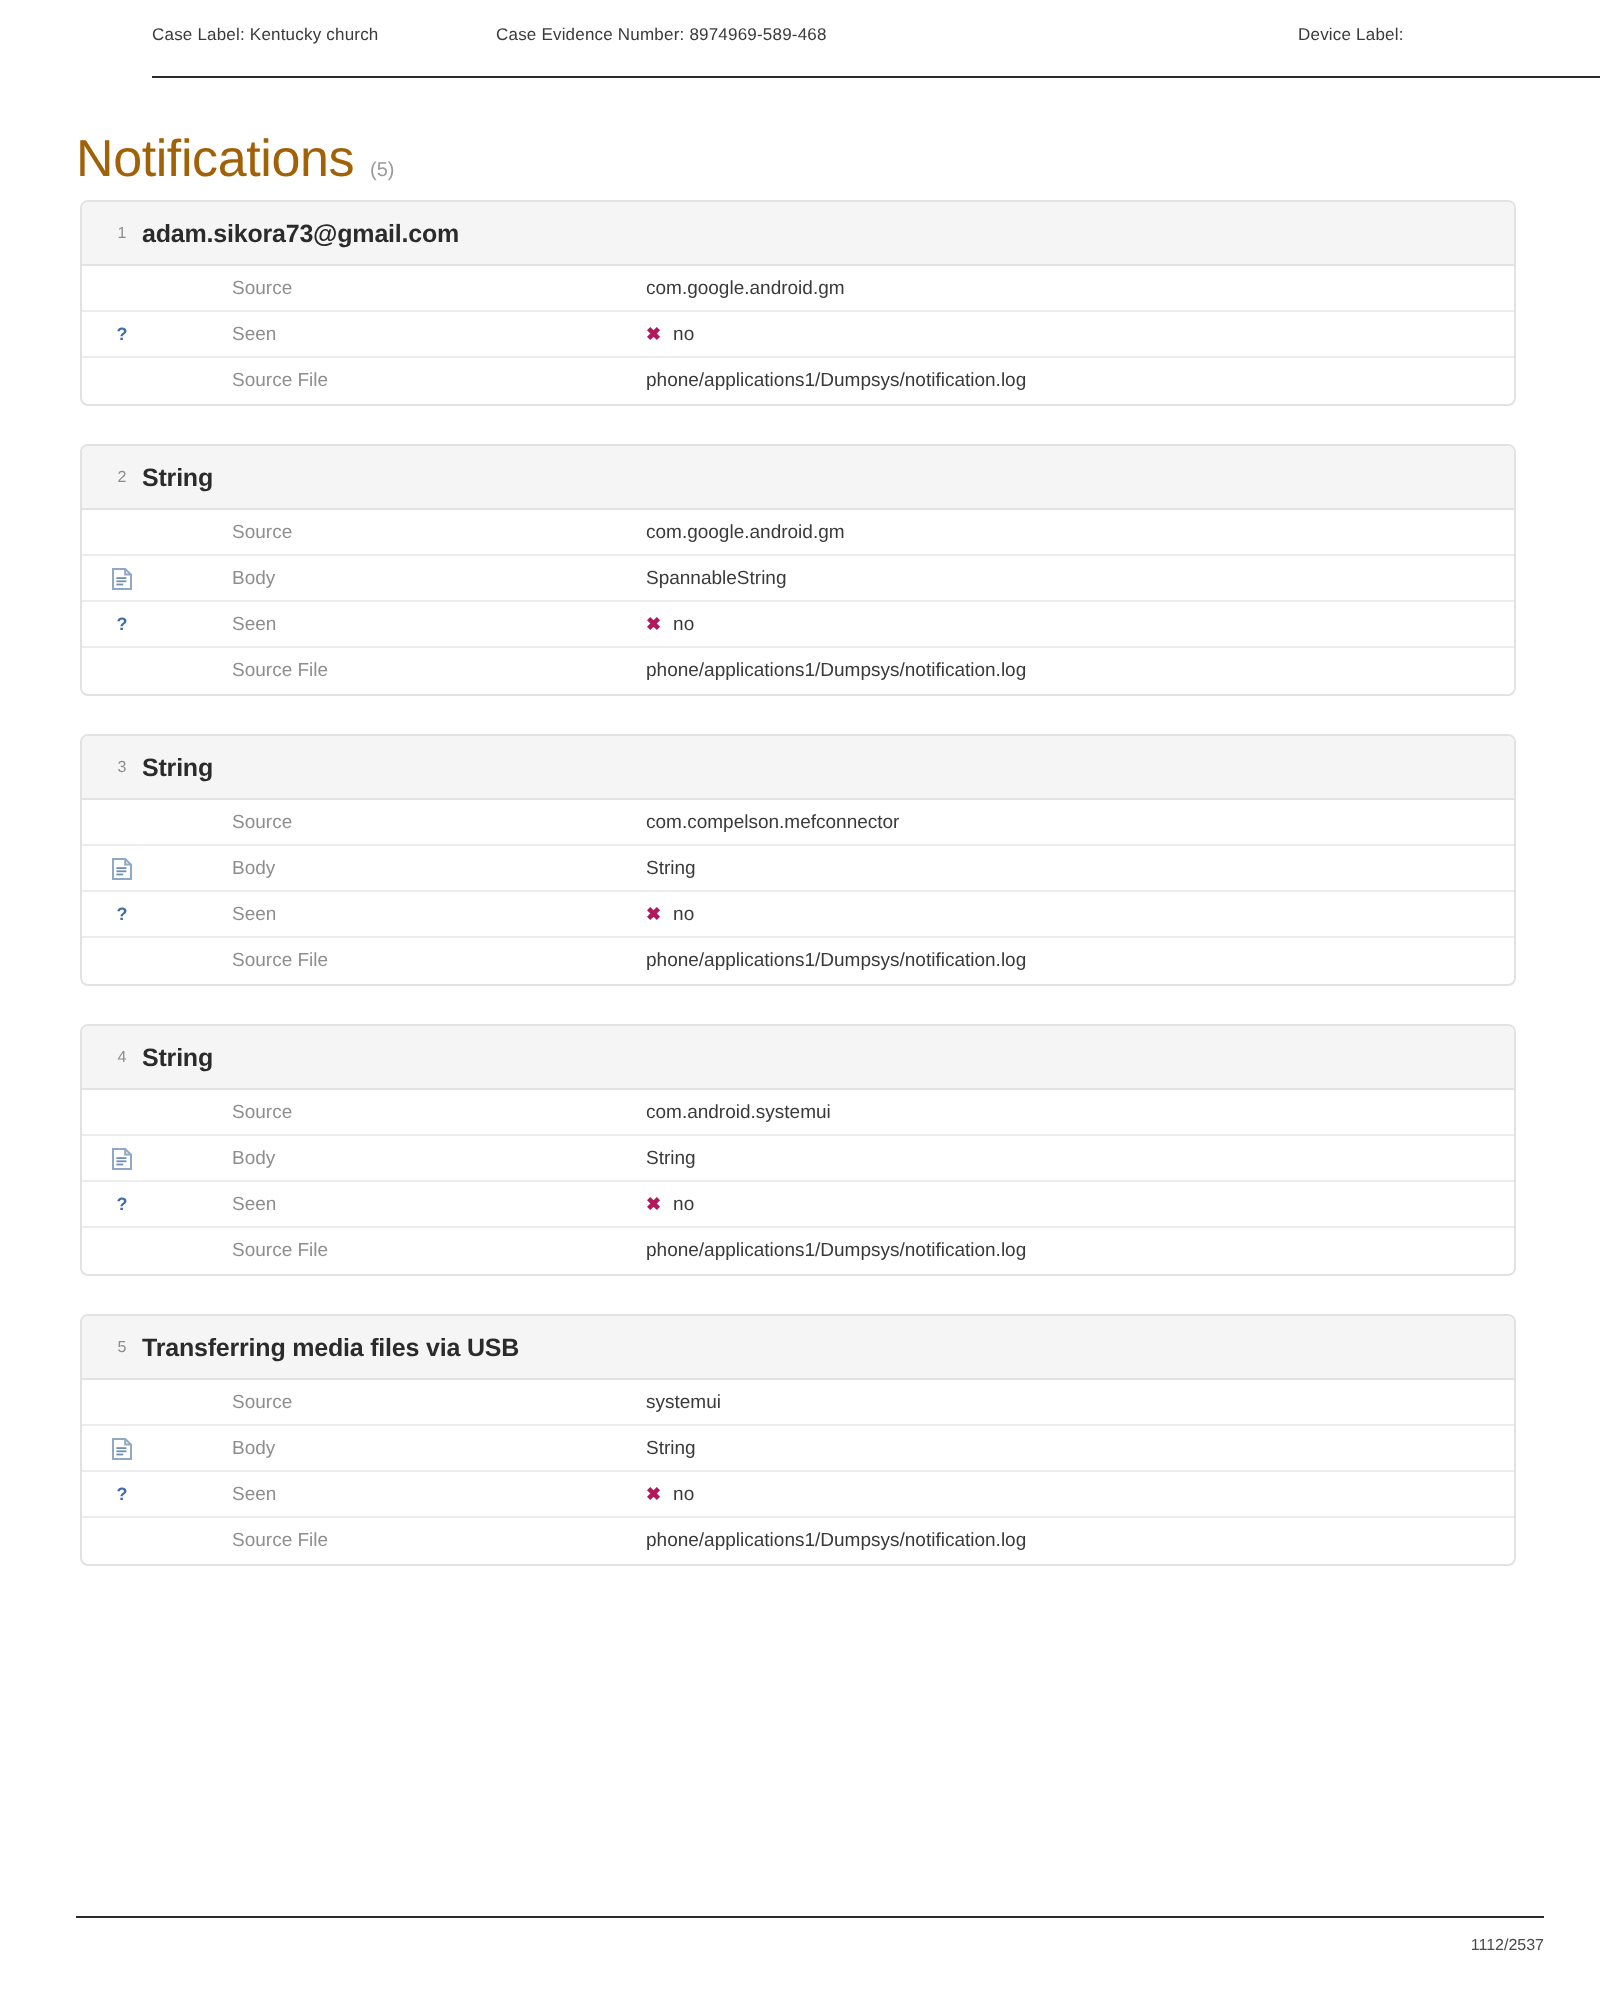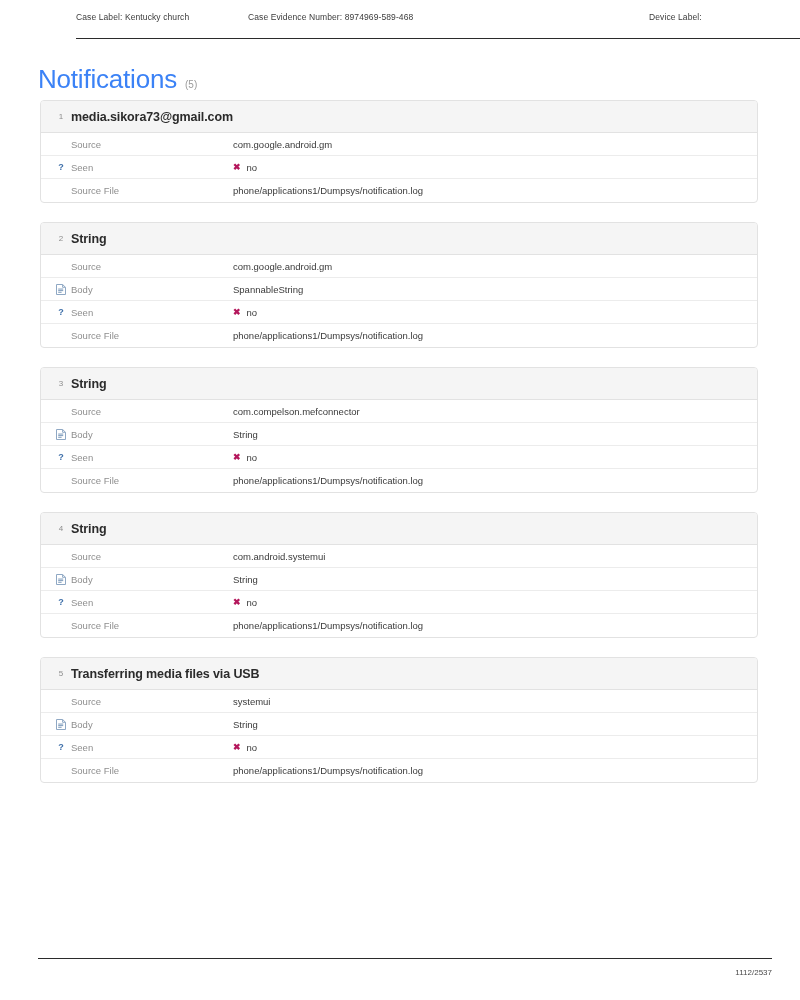--- a/index.html
+++ b/index.html
@@ -42,21 +42,21 @@
   .title-row {
     position: absolute;
     left: 38px;
     top: 66px;
     display: flex;
     align-items: baseline;
   }
   .title-main {
     font-size: 26px;
     font-weight: 400;
-    color: #3b82f6;
+    color: #a16207;
     letter-spacing: -0.2px;
     line-height: 1;
   }
   .title-count {
     font-size: 10px;
     color: #9a9a9a;
     margin-left: 8px;
   }
 
   
@@ -95,20 +95,21 @@
     letter-spacing: -0.1px;
   }
 
   .row {
     display: flex;
     align-items: center;
     height: 23px;
     border-bottom: 1px solid #ececec;
     padding: 0 10px;
     box-sizing: border-box;
+    gap: 45px;
   }
   .row:last-child { border-bottom: none; }
 
   .row-icon {
     width: 20px;
     flex: 0 0 20px;
     display: flex;
     align-items: center;
     justify-content: center;
     height: 100%;
@@ -181,21 +182,21 @@
 
 <div class="title-row">
   <span class="title-main">Notifications</span>
   <span class="title-count">(5)</span>
 </div>
 
 <div class="cards" id="cards-container">
     <div class="card">
       <div class="card-head">
         <span class="card-index">1</span>
-        <span class="card-title">media.sikora73@gmail.com</span>
+        <span class="card-title">adam.sikora73@gmail.com</span>
       </div>
       <div class="row">
         <span class="row-icon"></span>
         <span class="row-label">Source</span>
         <span class="row-value">com.google.android.gm</span>
       </div>
       <div class="row">
         <span class="row-icon">
           <span class="icon-q">?</span>
         </span>

